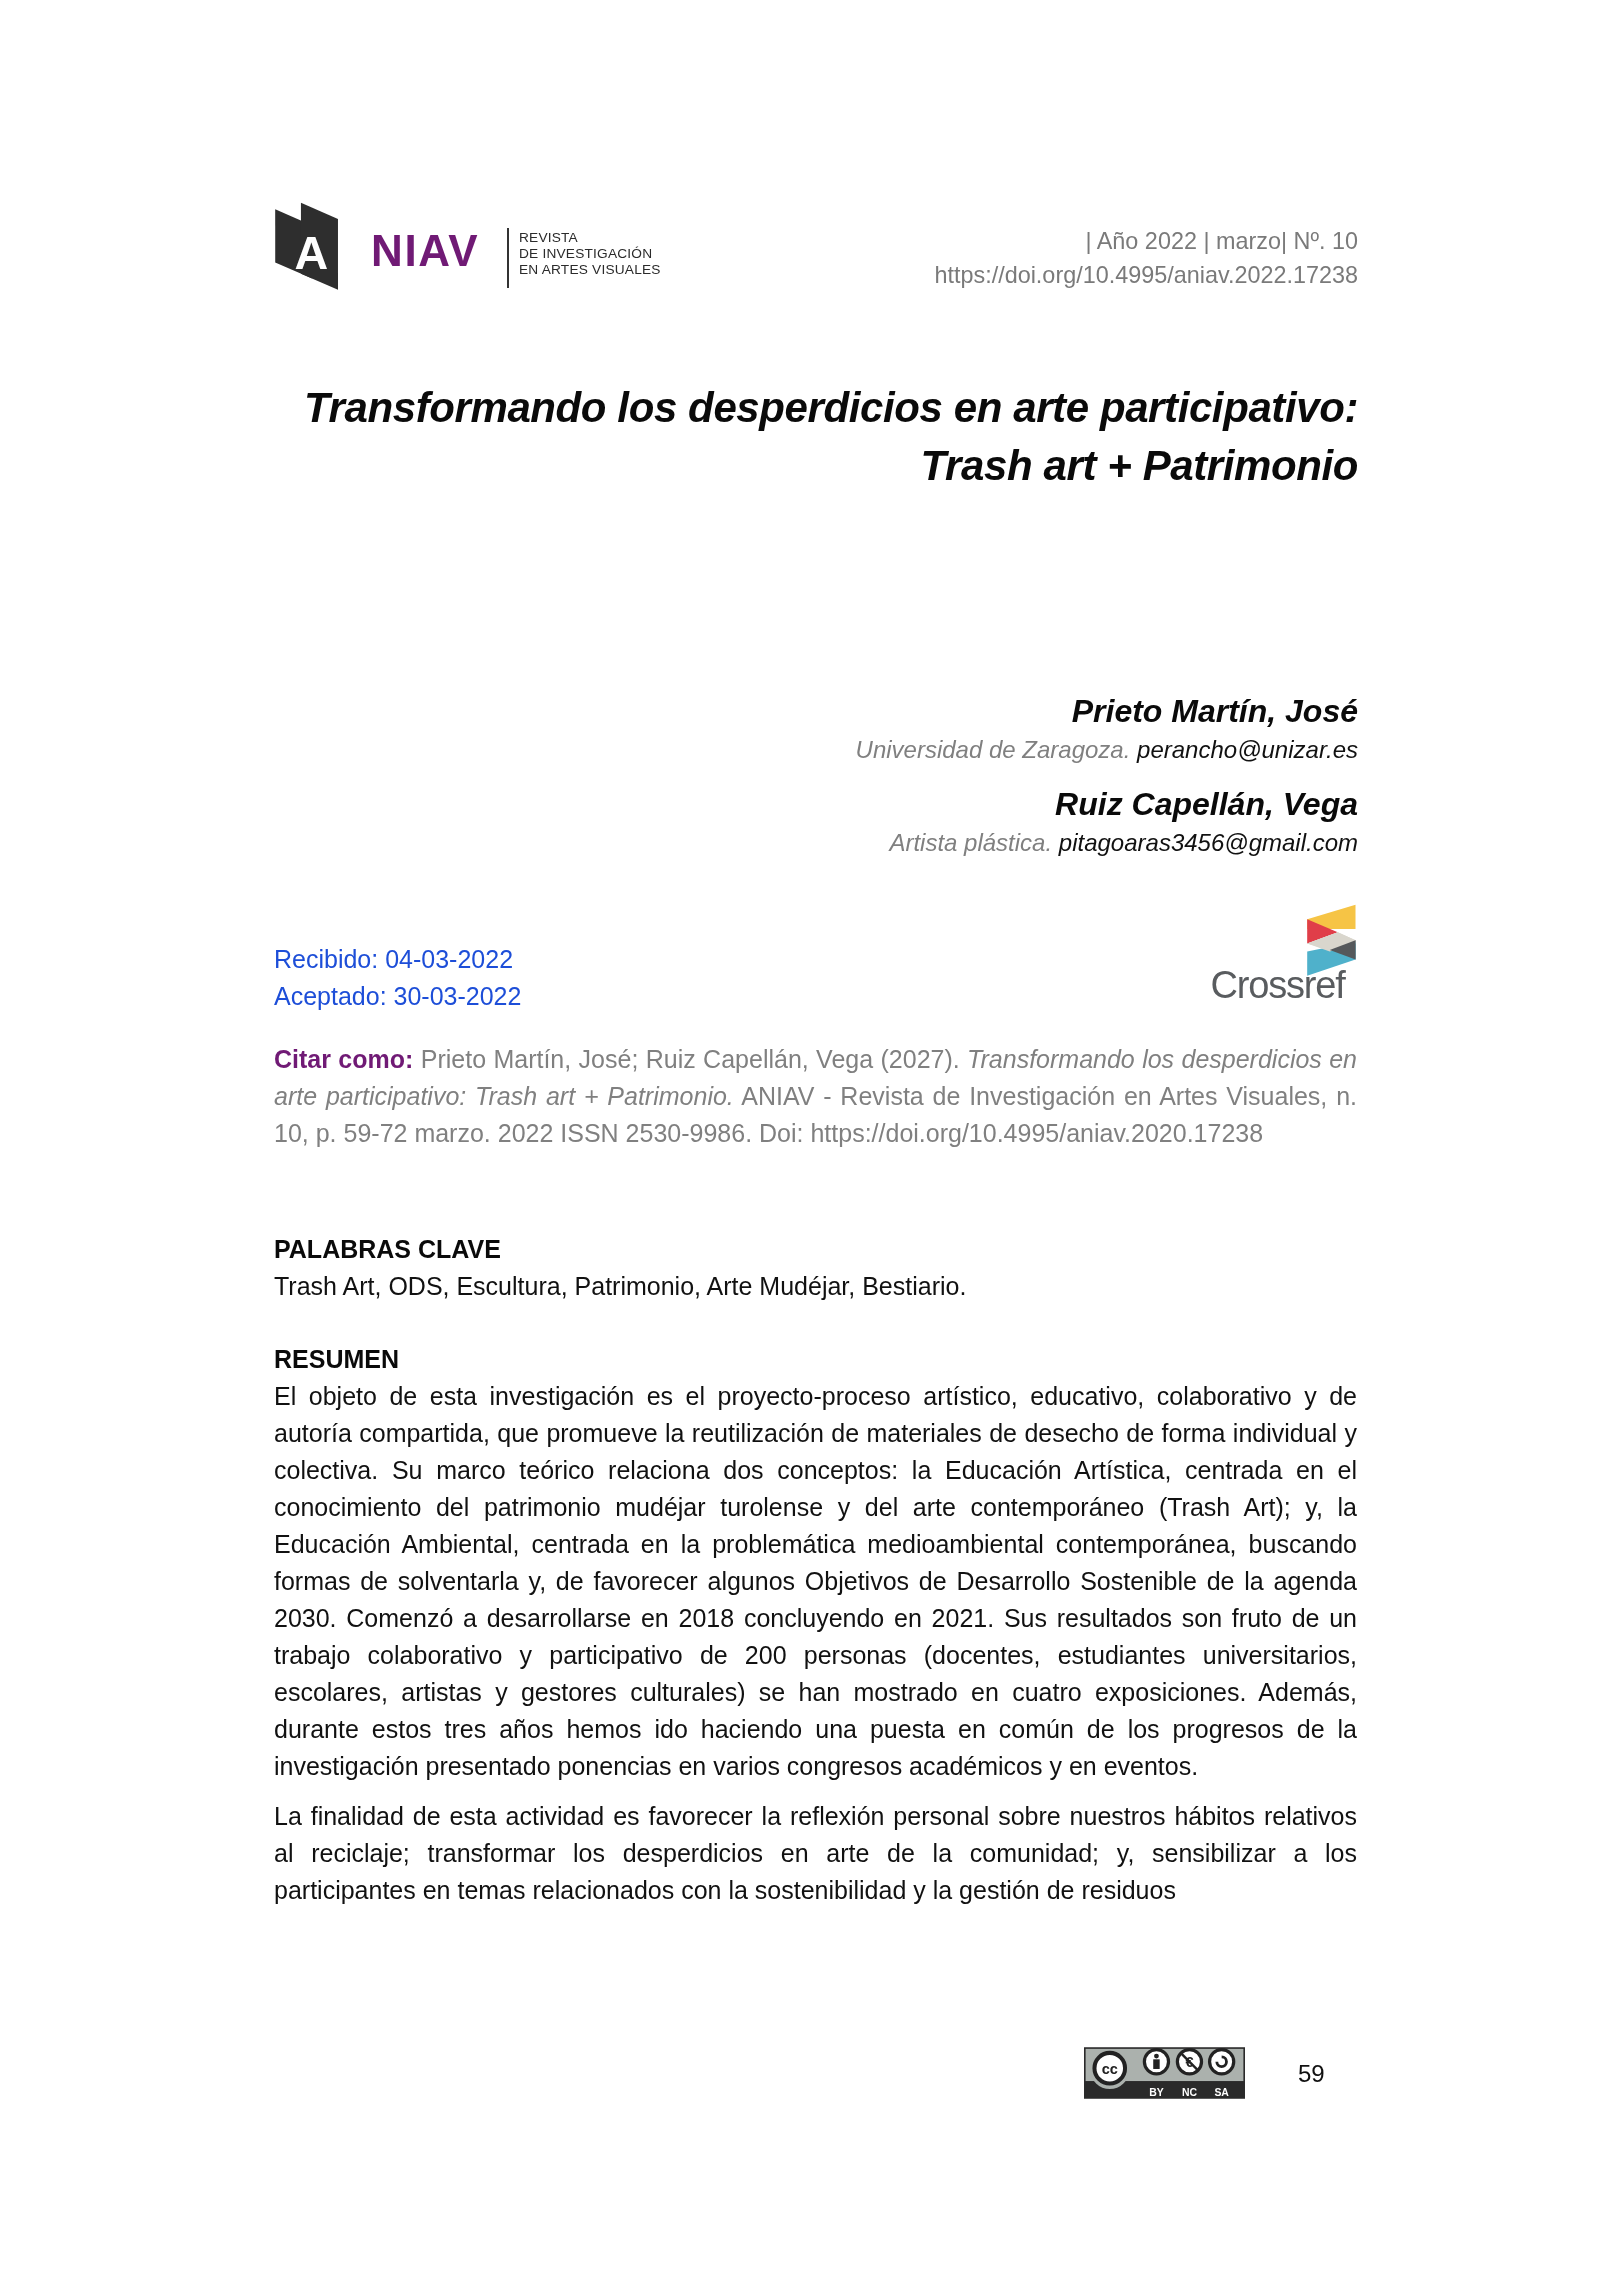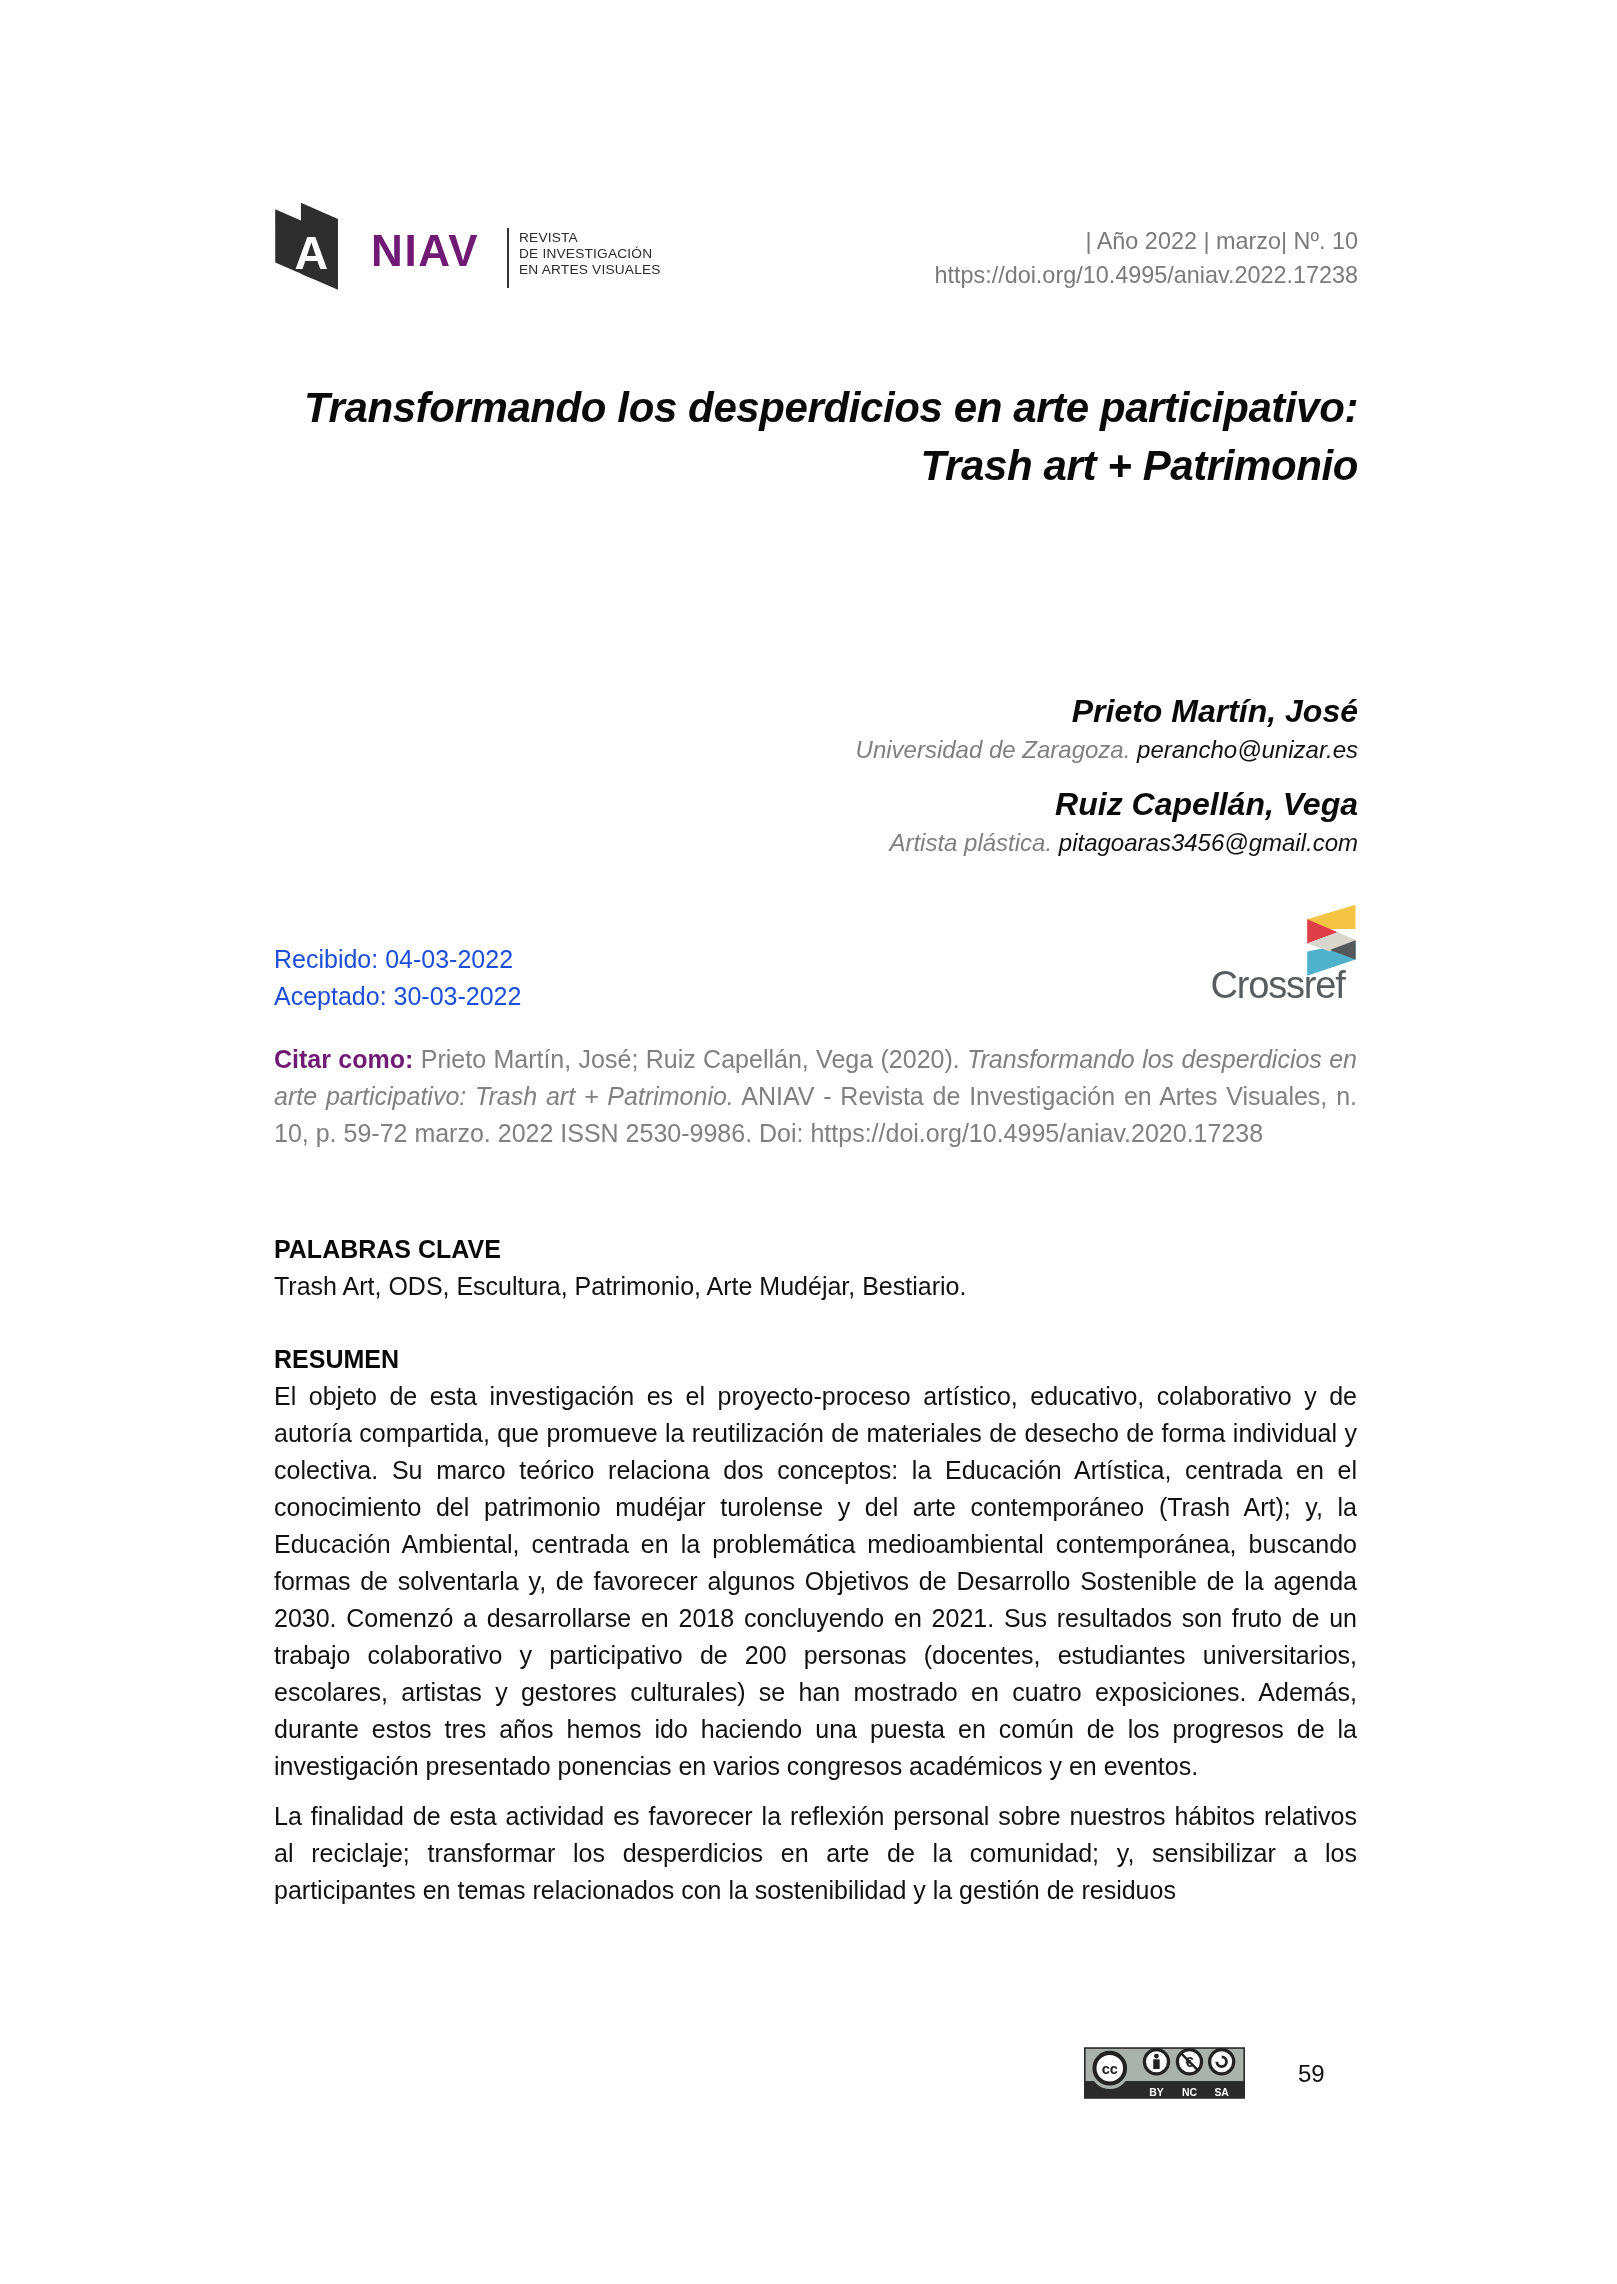--- a/index.html
+++ b/index.html
@@ -108,21 +108,21 @@
     <polygon points="150,68 182,56 182,80" fill="#55585b"></polygon>
     <polygon points="122,70 182,58 182,80 122,100" fill="#4fb1cb"></polygon>
     <polygon points="122,60 160,46 182,56 182,60 150,70 122,60" fill="#d9d6cd"></polygon>
     <polygon points="150,68 182,56 182,80" fill="#55585b"></polygon>
   </svg>
   <div class="crossref-word">Crossref</div>
 </div>
 
 <div class="main cite">
   <span class="lbl">Citar como:</span>
-  <span>Prieto Martín, José; Ruiz Capellán, Vega (2020).</span>
+  <span>Prieto Martín, José; Ruiz Capellán, Vega (2027).</span>
   <em>Transformando los desperdicios en arte participativo: Trash art + Patrimonio.</em>
   <span>ANIAV - Revista de Investigación en Artes Visuales, n. 10, p. 59-72 marzo. 2022 ISSN 2530-9986. Doi: https://doi.org/10.4995/aniav.2020.17238</span>
 </div>
 
 <div class="main kw">
   <div class="sec-h">PALABRAS CLAVE</div>
   <div>Trash Art, ODS, Escultura, Patrimonio, Arte Mudéjar, Bestiario.</div>
 </div>
 
 <div class="main abstract">

